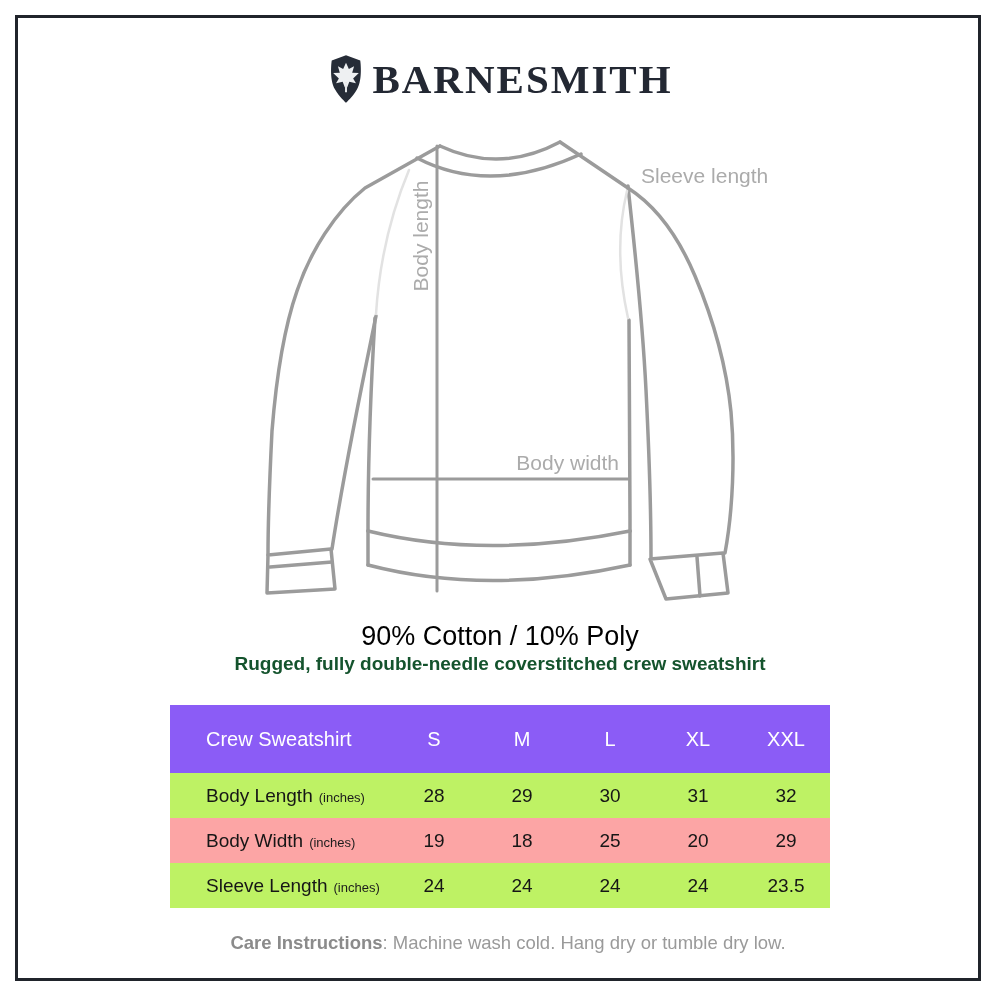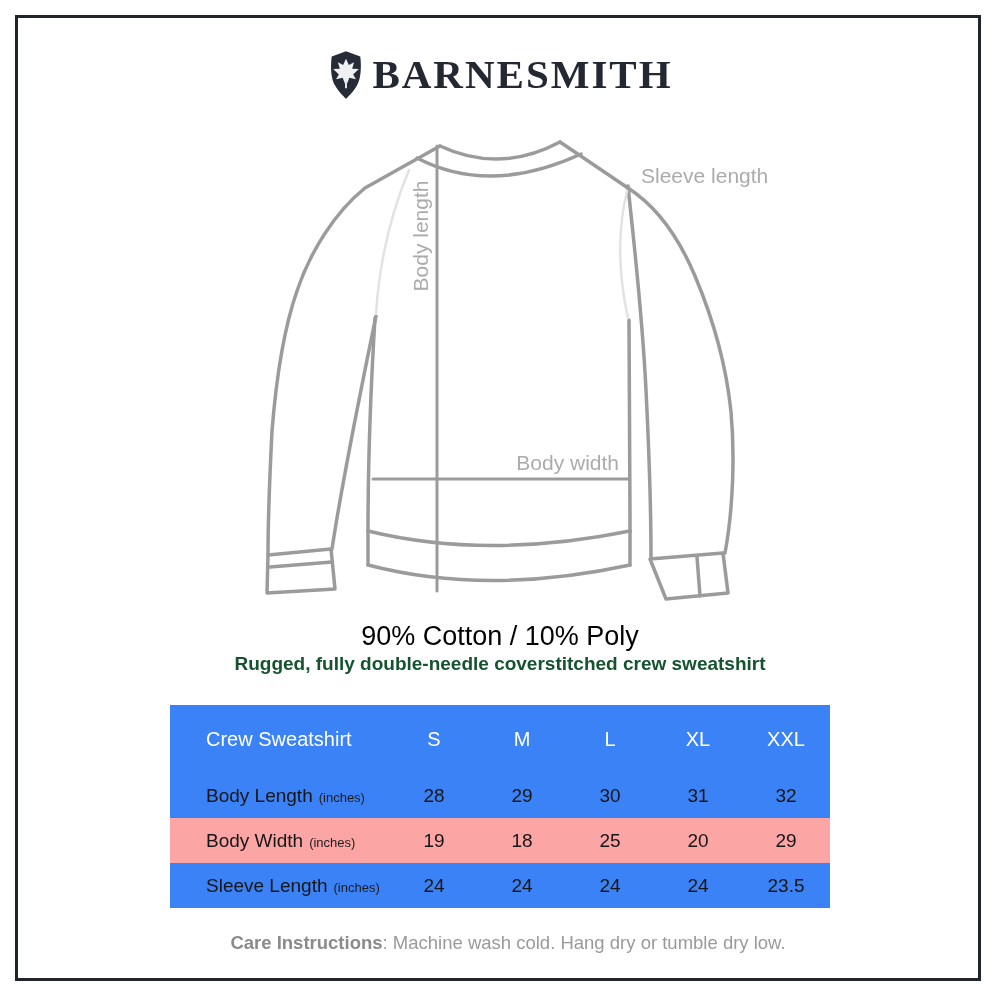--- a/index.html
+++ b/index.html
@@ -6,47 +6,47 @@
   body{
     width:1000px;height:1000px;position:relative;background:#ffffff;
     font-family:"Liberation Sans",sans-serif;overflow:hidden;
   }
   .frame{
     position:absolute;left:15px;top:15px;width:966px;height:966px;
     border:3px solid #20242b;box-sizing:border-box;pointer-events:none;
   }
   .logo-row{
     position:absolute;top:50px;left:0;width:100%;height:58px;
-    display:flex;justify-content:center;align-items:flex-start;gap:7px;
+    display:flex;justify-content:center;align-items:center;gap:7px;
   }
   .brand-name{
     font-family:"Liberation Serif",serif;font-weight:bold;font-size:41px;
     letter-spacing:2px;color:#232833;white-space:nowrap;
   }
   .diagram{position:absolute;left:230px;top:130px;}
   .diagram text{font-family:"Liberation Sans",sans-serif;}
   .material{
     position:absolute;top:621px;left:0;width:100%;text-align:center;
     font-size:27px;color:#000000;
   }
   .description{
     position:absolute;top:653px;left:0;width:100%;text-align:center;
     font-size:19px;color:#14532d;font-weight:bold;
   }
   table.size-table{
     position:absolute;top:705px;left:170px;width:660px;
     border-collapse:collapse;table-layout:fixed;
   }
-  table.size-table thead tr{height:68px;background:#3b82f6;}
+  table.size-table thead tr{height:68px;background:#8b5cf6;}
   table.size-table thead th{
     color:#ffffff;font-weight:normal;font-size:20px;text-align:center;
   }
   table.size-table th.label-col{text-align:left;padding-left:36px;}
   table.size-table tbody tr{height:45px;}
-  table.size-table tbody tr.alt{background:#3b82f6;}
+  table.size-table tbody tr.alt{background:#bef264;}
   table.size-table tbody tr.lite{background:#fca5a5;}
   table.size-table td{
     font-size:19px;color:#161616;text-align:center;vertical-align:middle;
   }
   table.size-table td.label-cell{text-align:left;padding-left:36px;white-space:nowrap;}
   .unit{font-size:13px;margin-left:6px;color:#1c1c1c;}
   .care{
     position:absolute;top:932px;left:8px;width:100%;text-align:center;
     font-size:18.5px;color:#9a9a9a;
   }

